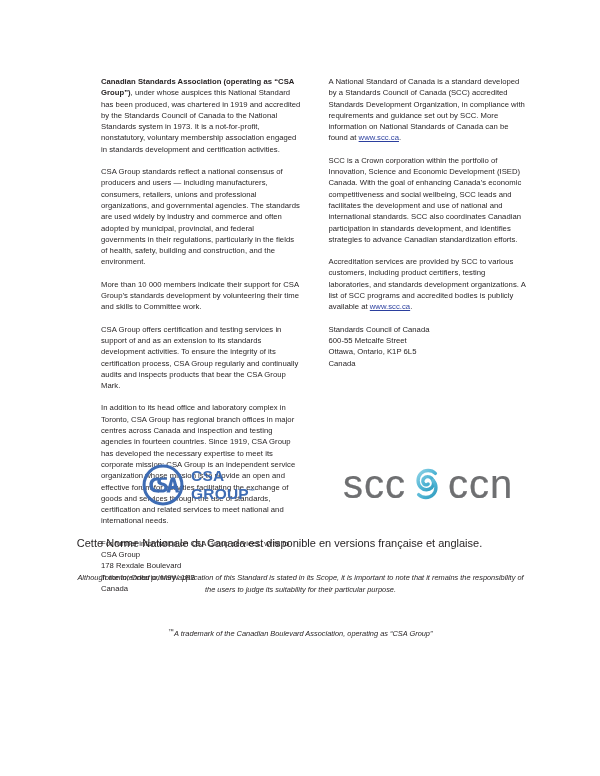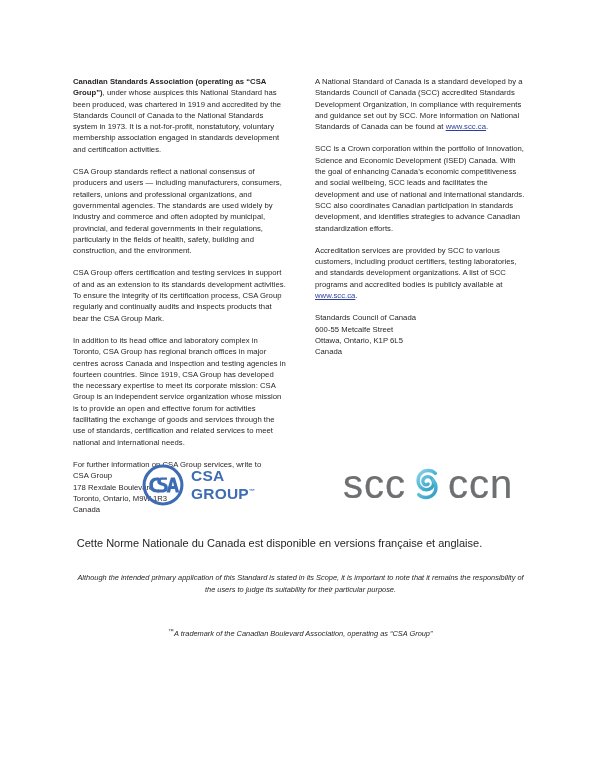--- a/index.html
+++ b/index.html
@@ -26,20 +26,21 @@
   .columns {
     position: absolute;
     left: 73px;
     top: 76px;
     width: 455px;
     display: flex;
     justify-content: space-between;
   }
   .col {
     width: 213px;
+    margin-left: 28px;
   }
   .col p {
     margin: 0 0 11px 0;
     font-size: 7.7px;
     line-height: 11.3px;
     text-align: left;
     color: #231f20;
     letter-spacing: 0.02px;
   }
   .col p:last-child {
@@ -163,20 +164,21 @@
 <div class="page">
 
   <div class="columns">
 
     <div class="col">
 
       <p><span class="bold">Canadian Standards Association (operating as “CSA Group”)</span><span>, under whose auspices this National Standard has been produced, was chartered in 1919 and accredited by the Standards Council of Canada to the National Standards system in 1973. It is a not-for-profit, nonstatutory, voluntary membership association engaged in standards development and certification activities.</span></p>
 
       <p>CSA Group standards reflect a national consensus of producers and users — including manufacturers, consumers, retailers, unions and professional organizations, and governmental agencies. The standards are used widely by industry and commerce and often adopted by municipal, provincial, and federal governments in their regulations, particularly in the fields of health, safety, building and construction, and the environment.</p>
 
+      <p>More than 10 000 members indicate their support for CSA Group’s standards development by volunteering their time and skills to Committee work.</p>
 
       <p>CSA Group offers certification and testing services in support of and as an extension to its standards development activities. To ensure the integrity of its certification process, CSA Group regularly and continually audits and inspects products that bear the CSA Group Mark.</p>
 
       <p>In addition to its head office and laboratory complex in Toronto, CSA Group has regional branch offices in major centres across Canada and inspection and testing agencies in fourteen countries. Since 1919, CSA Group has developed the necessary expertise to meet its corporate mission: CSA Group is an independent service organization whose mission is to provide an open and effective forum for activities facilitating the exchange of goods and services through the use of standards, certification and related services to meet national and international needs.</p>
 
       <p class="addr"><span>For further information on CSA Group services, write to</span><br><span>CSA Group</span><br><span>178 Rexdale Boulevard</span><br><span>Toronto, Ontario, M9W 1R3</span><br><span>Canada</span></p>
 
     </div>
 
     <div class="col">

